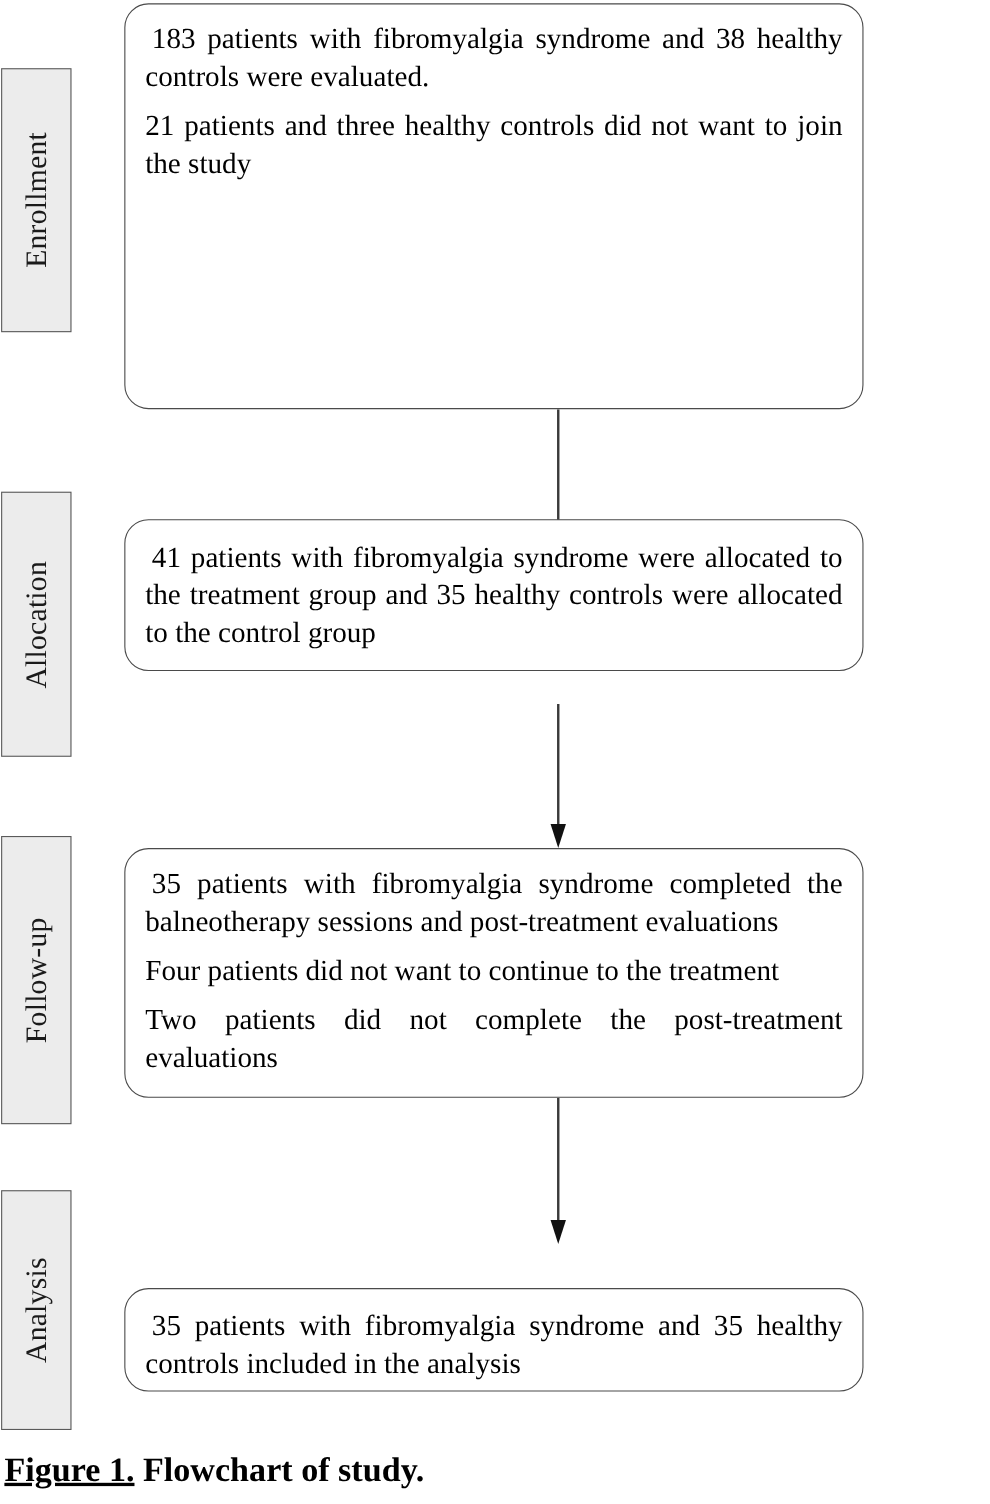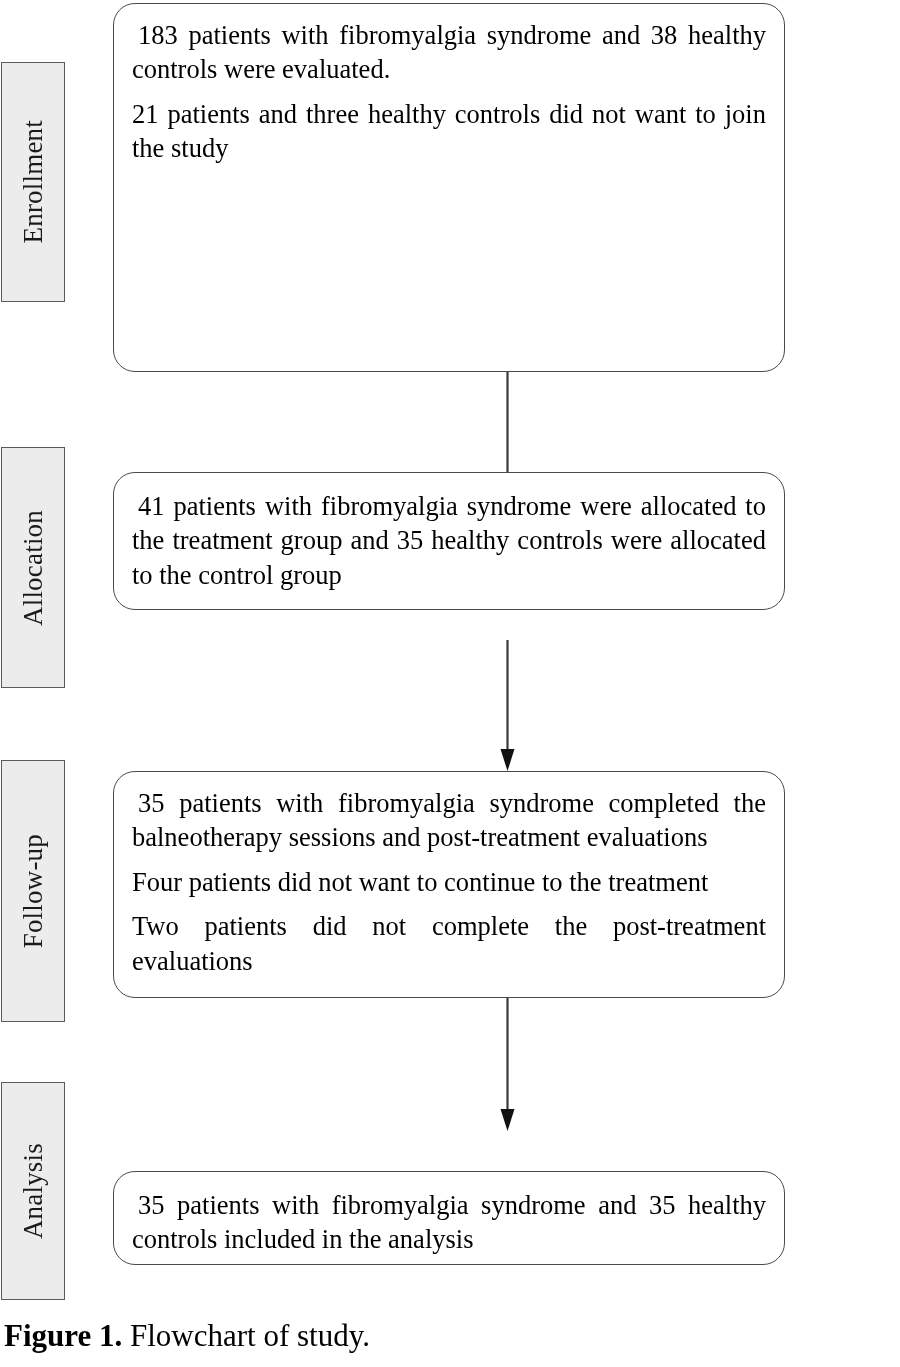--- a/index.html
+++ b/index.html
@@ -100,23 +100,24 @@
     top: 1318px;
     width: 890px;
     font-family: "Liberation Serif", "DejaVu Serif", serif;
     font-size: 31px;
     line-height: 1.15;
     color: #000000;
     white-space: nowrap;
   }
   #figure-caption .caption-label {
     font-weight: bold;
+    text-decoration: underline;
   }
   #figure-caption .caption-text {
-    font-weight: normal;
+    font-weight: bold;
   }
 </style>
 </head>
 <body>
 
 <div id="flowchart-root">
 
   <div class="stage-label" id="stage-enrollment">
     <span class="stage-label-text">Enrollment</span>
   </div>

